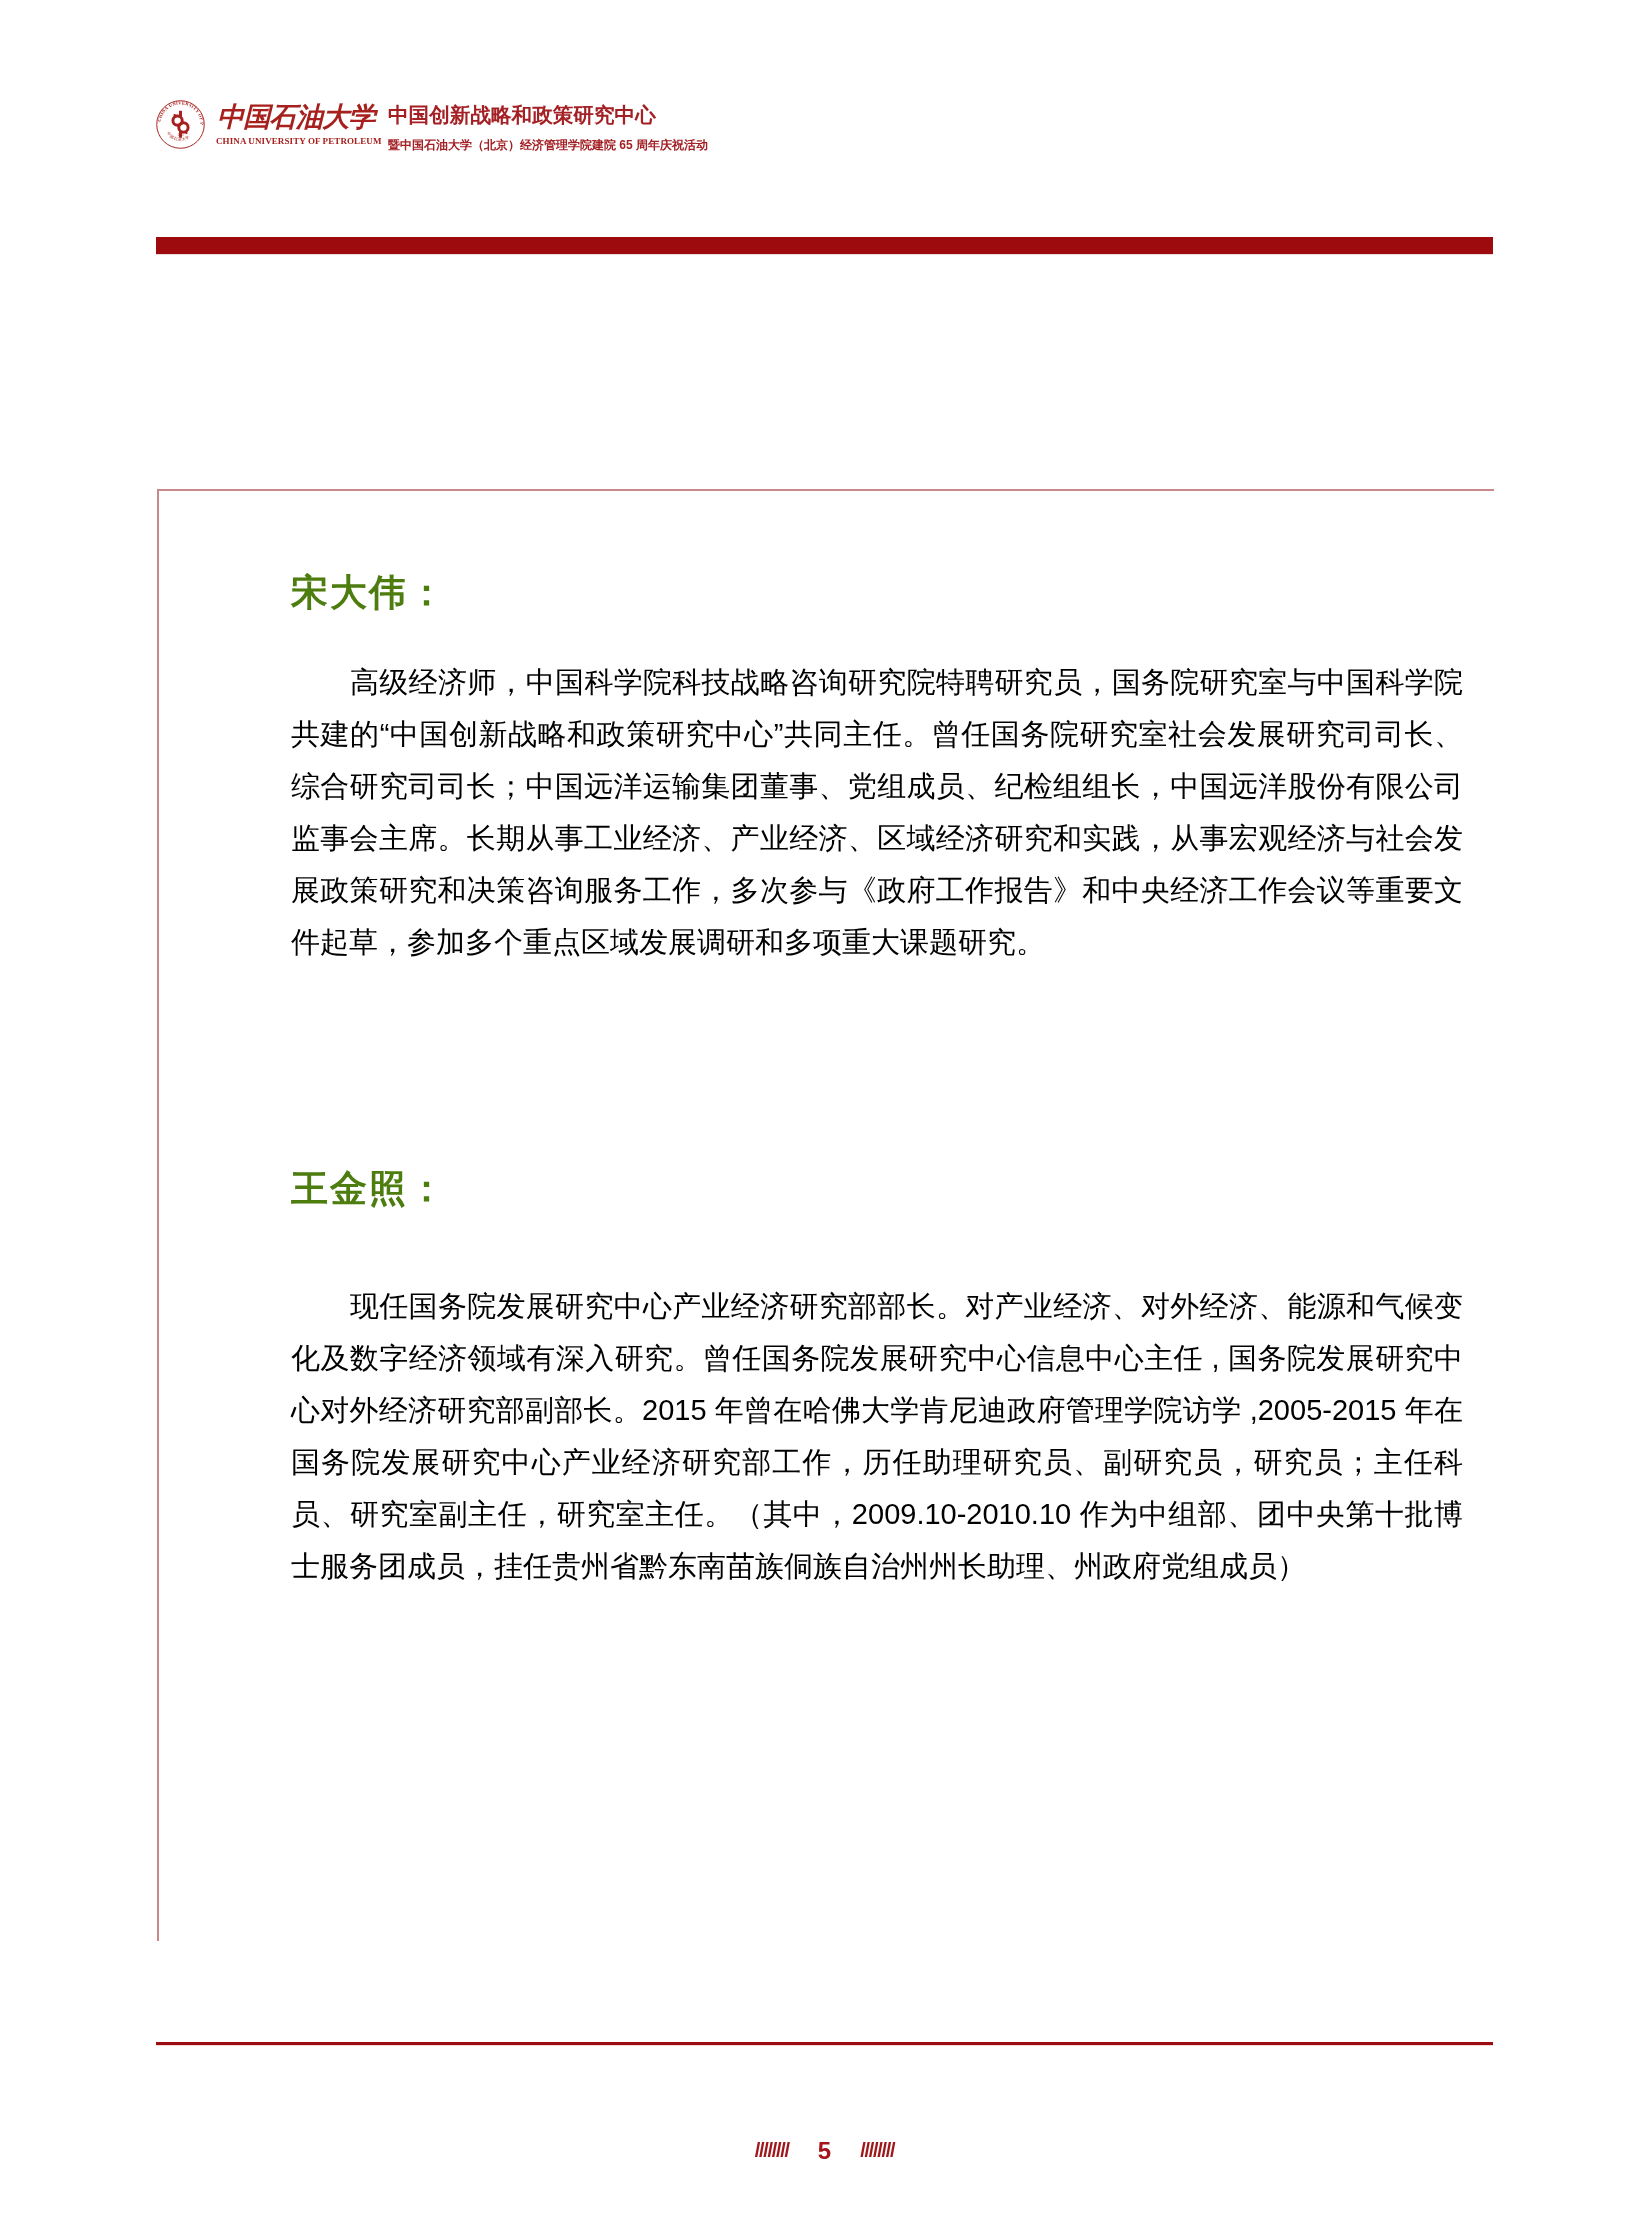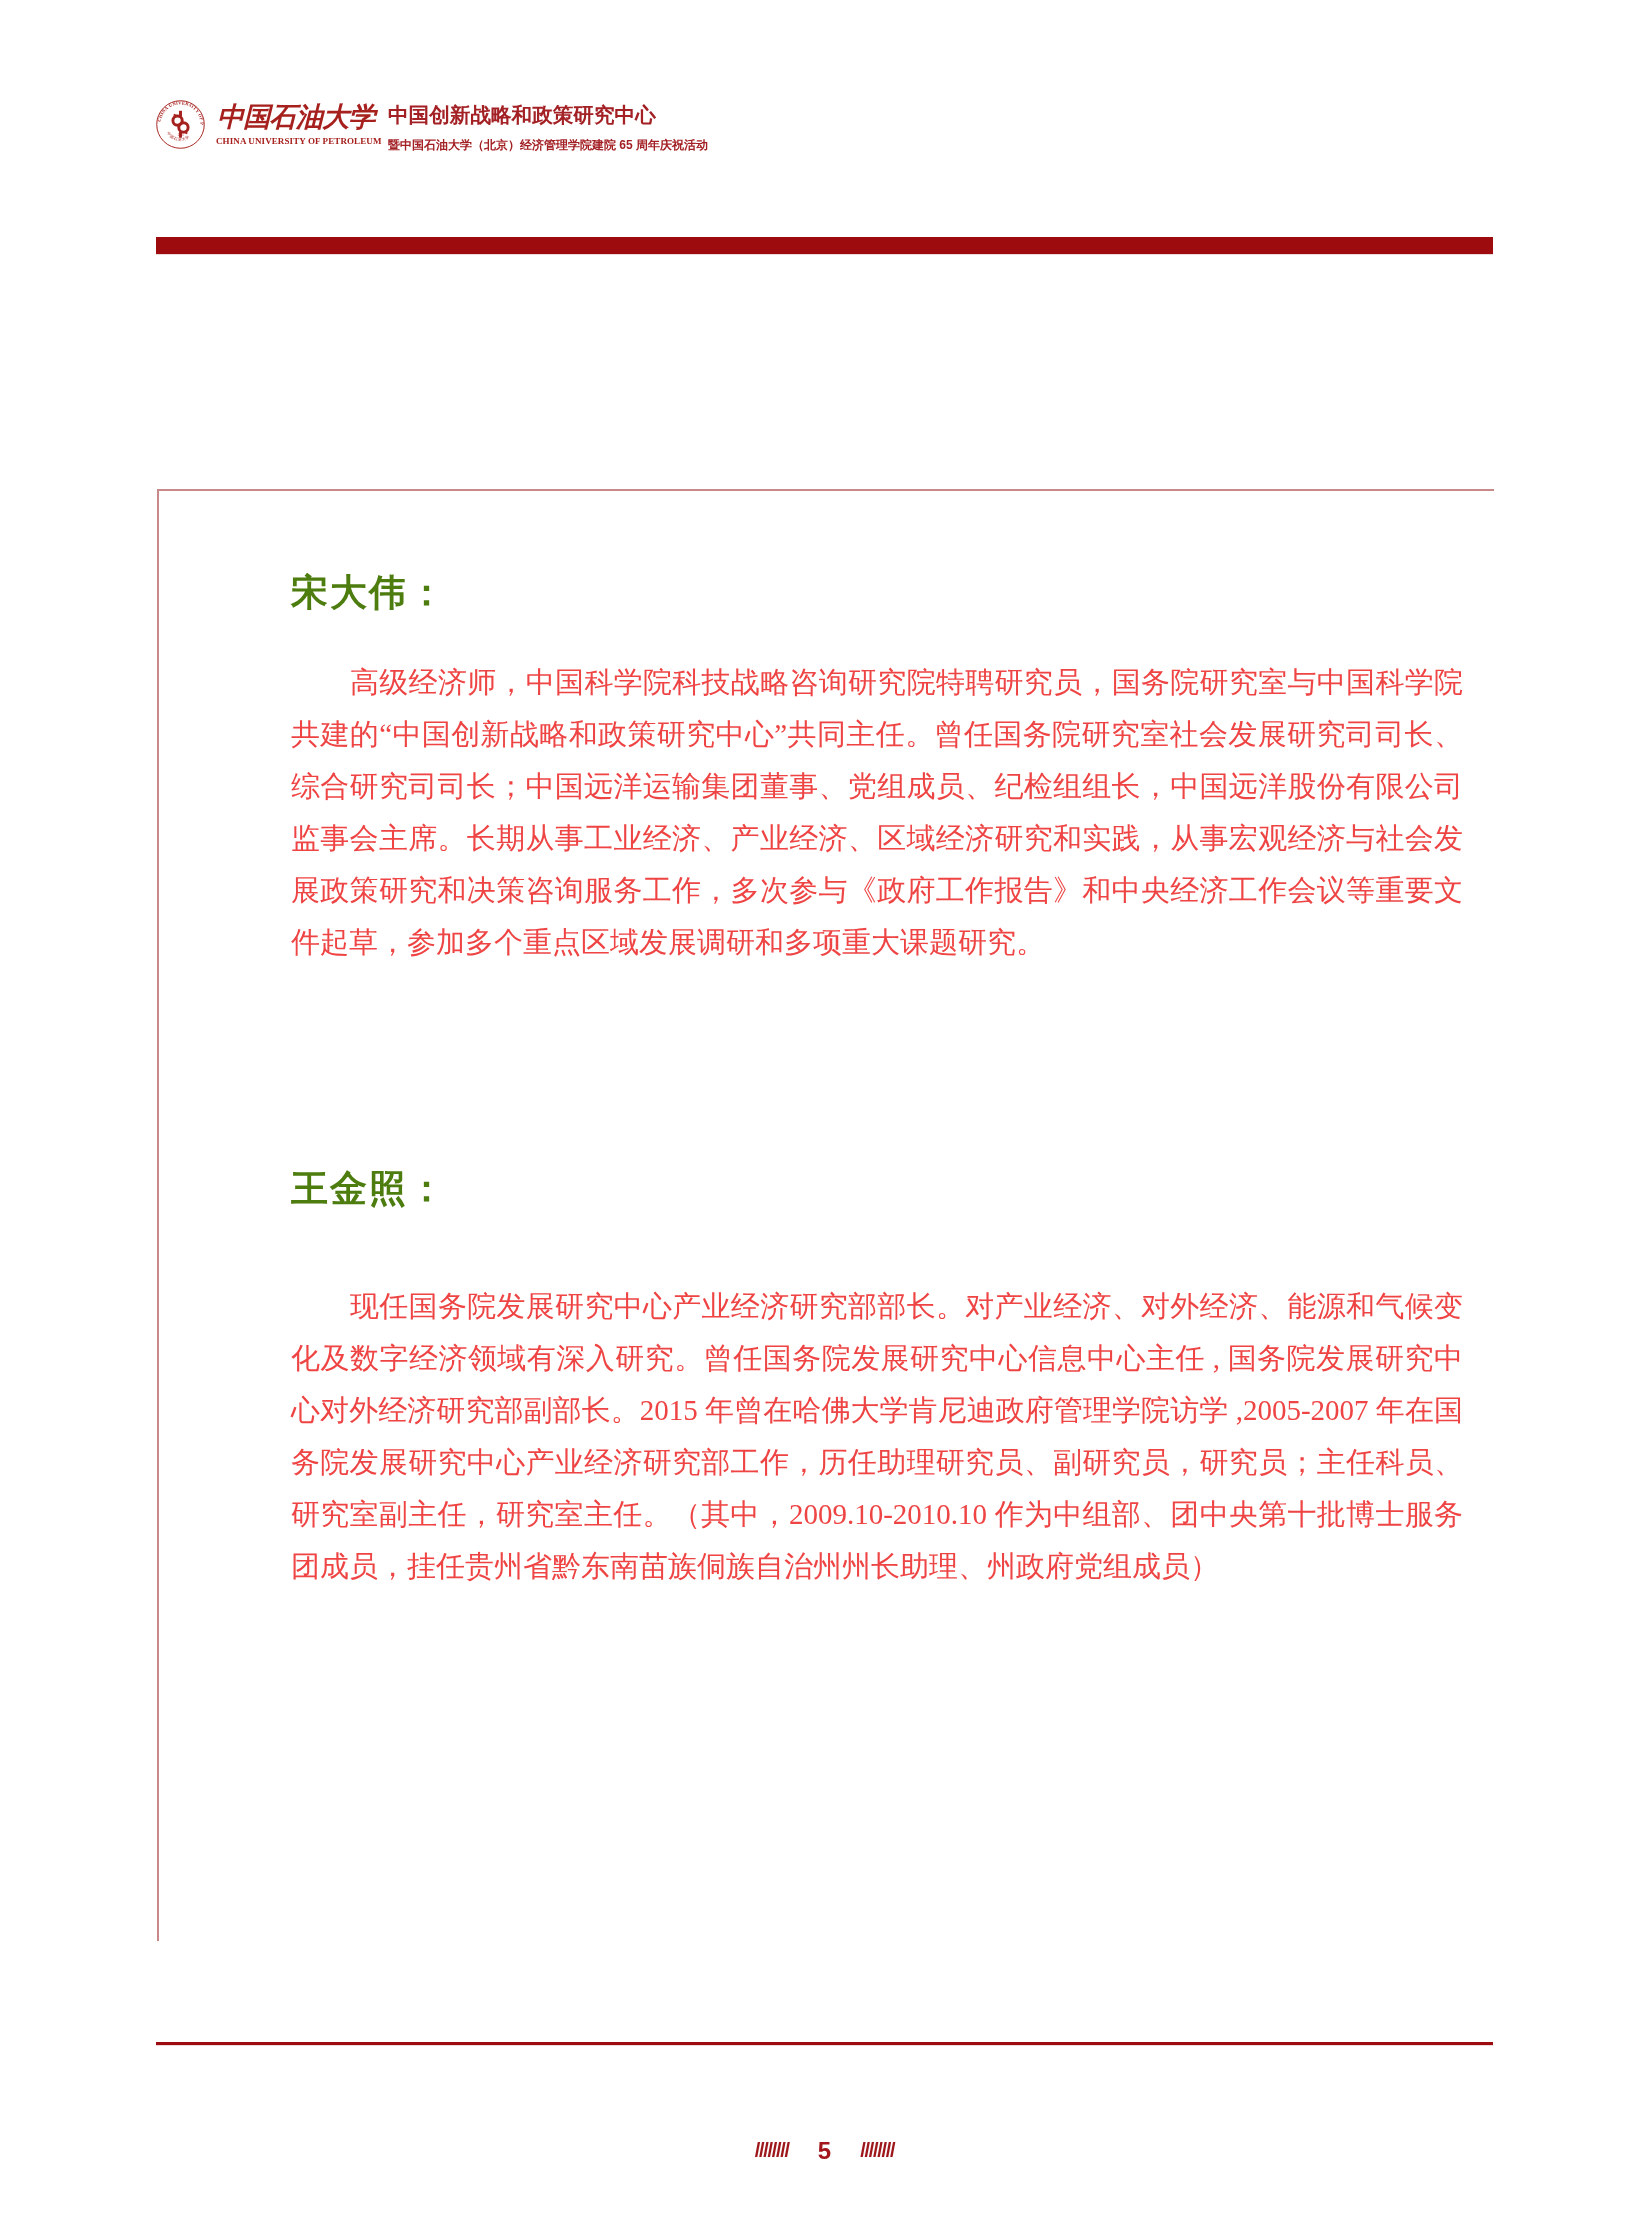--- a/index.html
+++ b/index.html
@@ -28,23 +28,23 @@
 
   
   .content-frame{position:absolute;left:157px;top:489px;width:1335px;height:1450px;
                  border-top:2px solid #C8898A;border-left:2px solid #C8898A;}
 
   .profile-name{position:absolute;left:291px;font-size:37px;font-weight:bold;
                 color:#4d7c0f;letter-spacing:2px;line-height:43px;white-space:nowrap;}
   .name-1{top:571px;}
   .name-2{top:1167px;}
 
-  .profile-bio{position:absolute;left:291px;width:1172px;font-size:29px;color:#ef4444;
+  .profile-bio{position:absolute;left:291px;width:1172px;font-size:29px;color:#000000;
                line-height:52px;text-align:justify;text-indent:59px;
-               font-family:Liberation Serif, serif;}
+               font-family:Liberation Sans, sans-serif;}
   .bio-1{top:656px;}
   .bio-2{top:1280px;}
 
   
   .footer{position:absolute;left:0;top:2132px;width:1649px;height:37px;
           display:flex;align-items:center;justify-content:center;gap:29px;}
   .footer .slashes{font-size:20px;color:#9D171B;letter-spacing:-1.3px;font-weight:bold;}
   .footer .page-num{font-size:24px;color:#A3161C;font-weight:600;}
 </style>
 </head>
@@ -82,21 +82,21 @@
   <div class="forum-title">中国创新战略和政策研究中心</div>
   <div class="forum-subtitle">暨中国石油大学（北京）经济管理学院建院 65 周年庆祝活动</div>
 
   <div class="top-bar"></div>
   <div class="content-frame"></div>
 
   <div class="profile-name name-1">宋大伟：</div>
   <div class="profile-bio bio-1">高级经济师，中国科学院科技战略咨询研究院特聘研究员，国务院研究室与中国科学院共建的“中国创新战略和政策研究中心”共同主任。曾任国务院研究室社会发展研究司司长、综合研究司司长；中国远洋运输集团董事、党组成员、纪检组组长，中国远洋股份有限公司监事会主席。长期从事工业经济、产业经济、区域经济研究和实践，从事宏观经济与社会发展政策研究和决策咨询服务工作，多次参与《政府工作报告》和中央经济工作会议等重要文件起草，参加多个重点区域发展调研和多项重大课题研究。</div>
 
   <div class="profile-name name-2">王金照：</div>
-  <div class="profile-bio bio-2">现任国务院发展研究中心产业经济研究部部长。对产业经济、对外经济、能源和气候变化及数字经济领域有深入研究。曾任国务院发展研究中心信息中心主任 , 国务院发展研究中心对外经济研究部副部长。2015 年曾在哈佛大学肯尼迪政府管理学院访学 ,2005-2007 年在国务院发展研究中心产业经济研究部工作，历任助理研究员、副研究员，研究员；主任科员、研究室副主任，研究室主任。（其中，2009.10-2010.10 作为中组部、团中央第十批博士服务团成员，挂任贵州省黔东南苗族侗族自治州州长助理、州政府党组成员）</div>
+  <div class="profile-bio bio-2">现任国务院发展研究中心产业经济研究部部长。对产业经济、对外经济、能源和气候变化及数字经济领域有深入研究。曾任国务院发展研究中心信息中心主任 , 国务院发展研究中心对外经济研究部副部长。2015 年曾在哈佛大学肯尼迪政府管理学院访学 ,2005-2015 年在国务院发展研究中心产业经济研究部工作，历任助理研究员、副研究员，研究员；主任科员、研究室副主任，研究室主任。（其中，2009.10-2010.10 作为中组部、团中央第十批博士服务团成员，挂任贵州省黔东南苗族侗族自治州州长助理、州政府党组成员）</div>
 
   <div class="bottom-rule"></div>
   <div class="footer">
     <span class="slashes">////////</span>
     <span class="page-num">5</span>
     <span class="slashes">////////</span>
   </div>
 
 </div>
 

